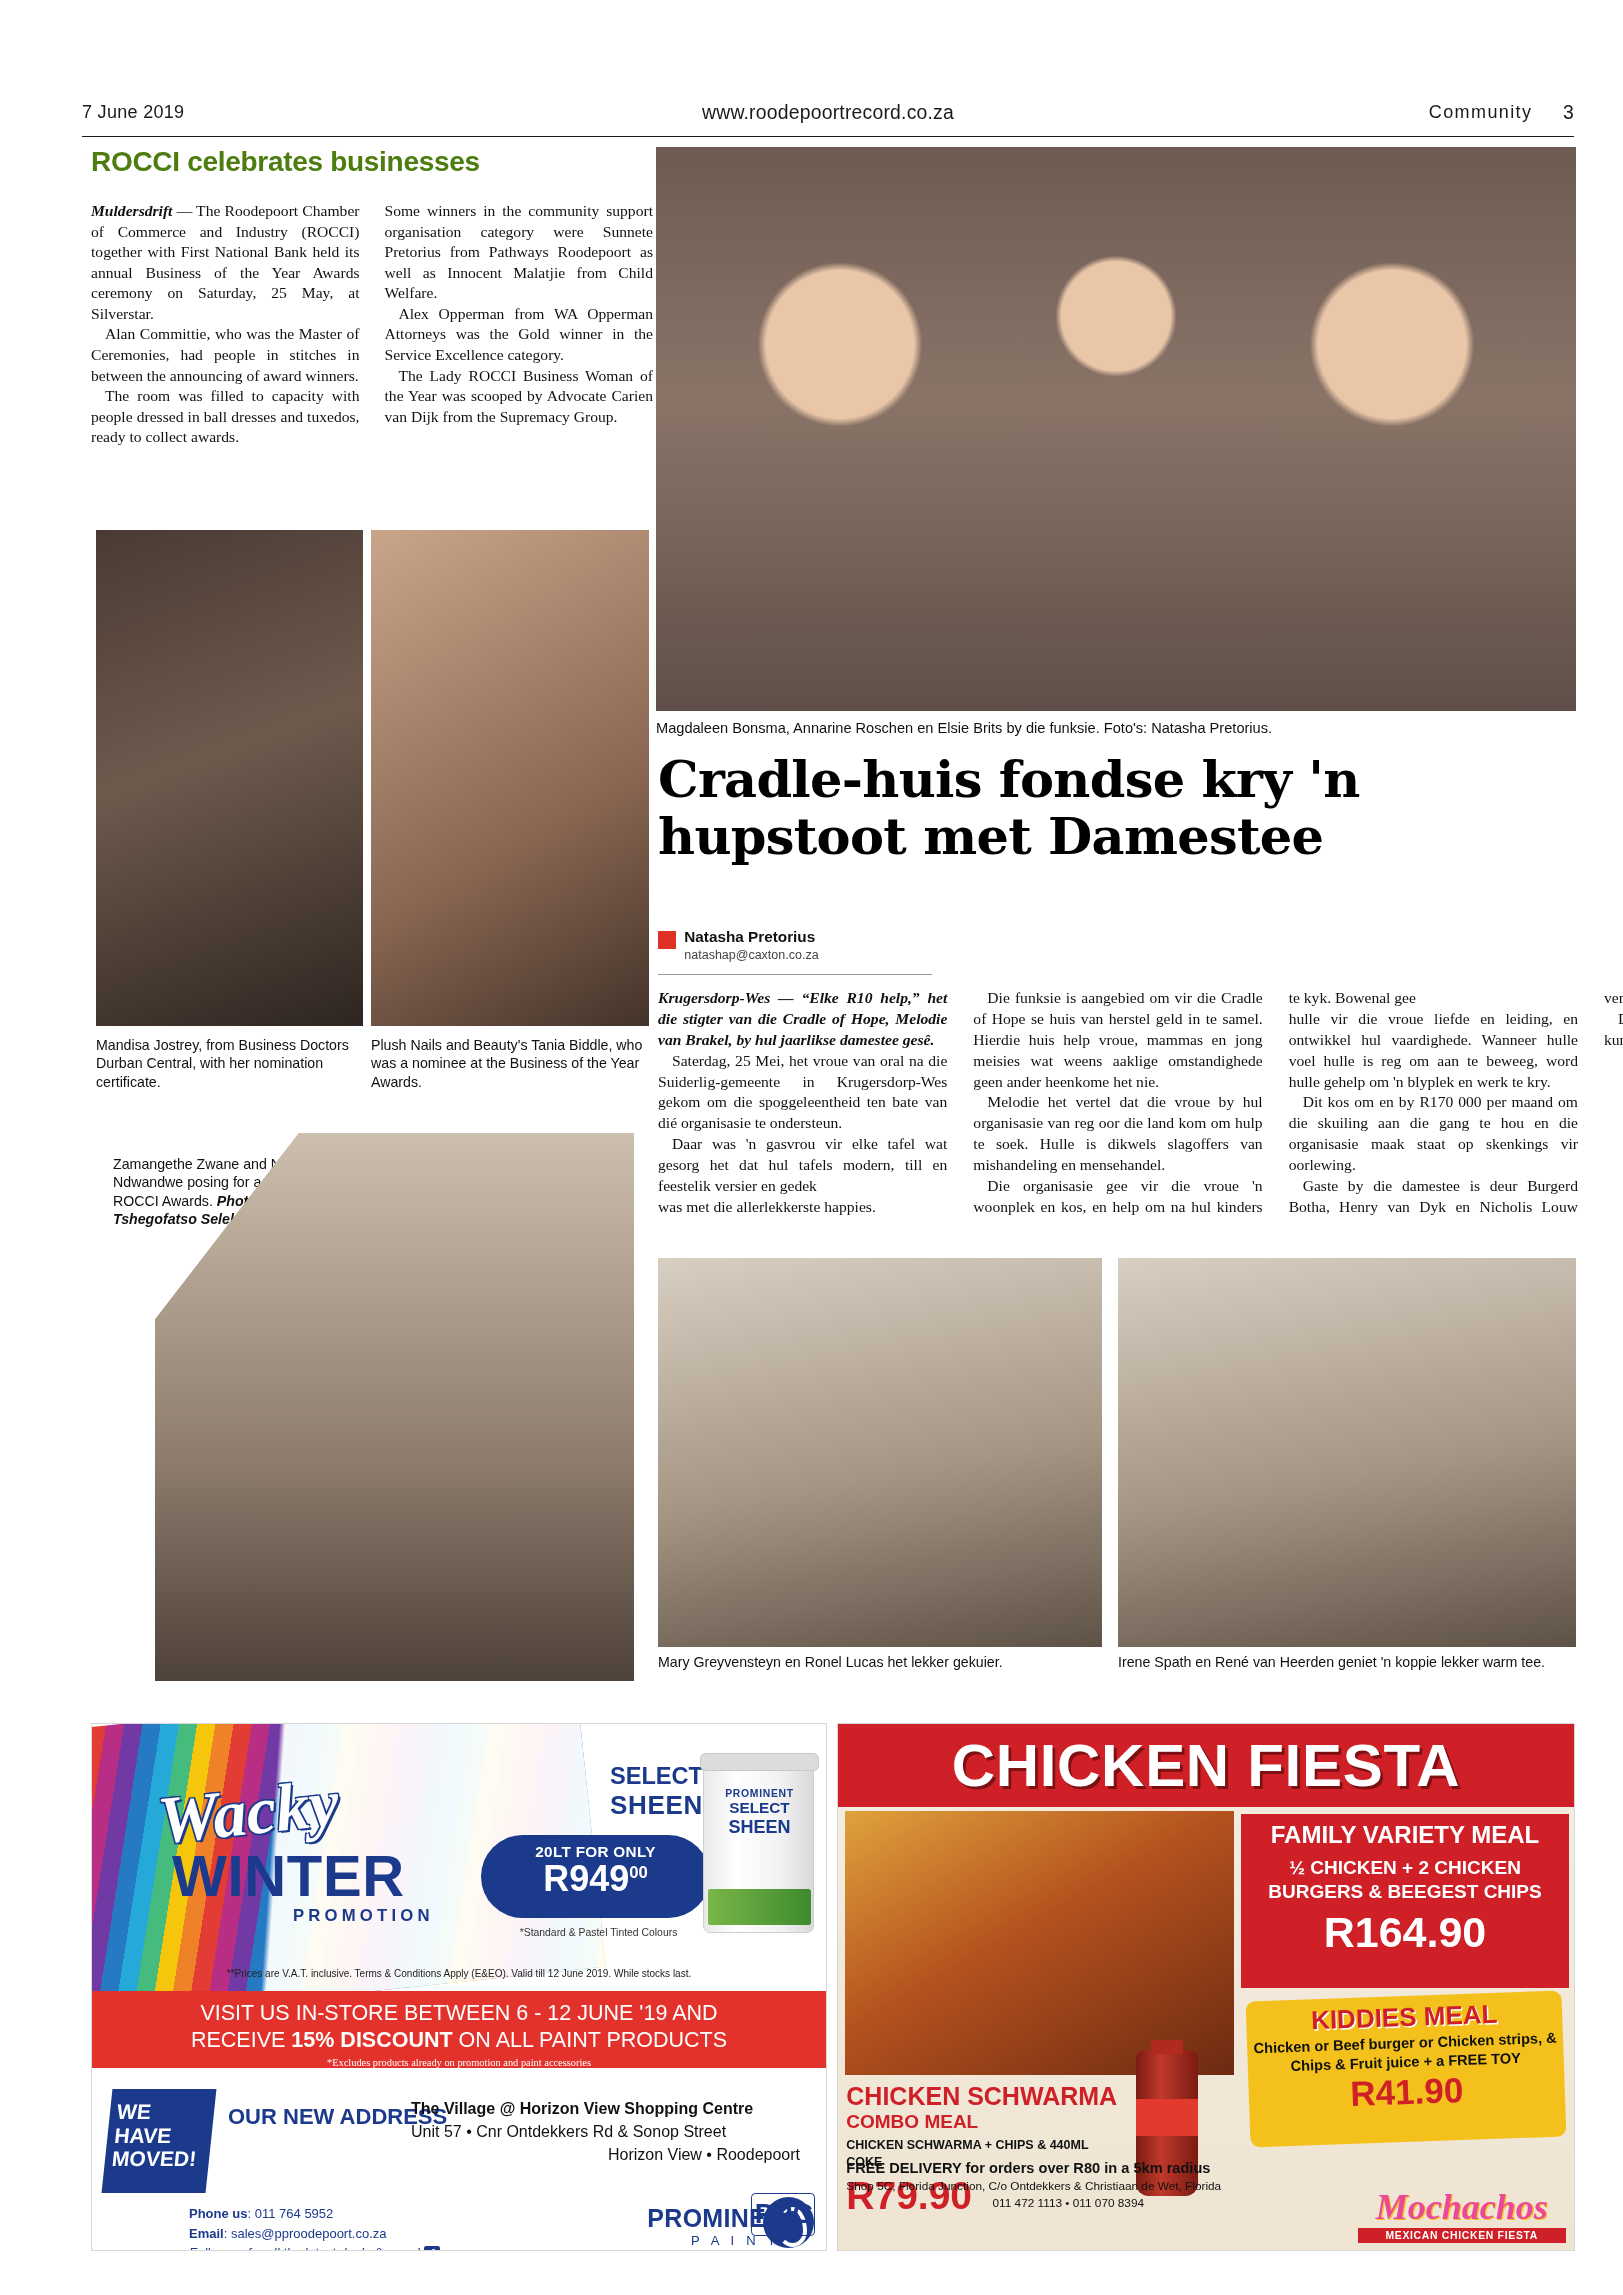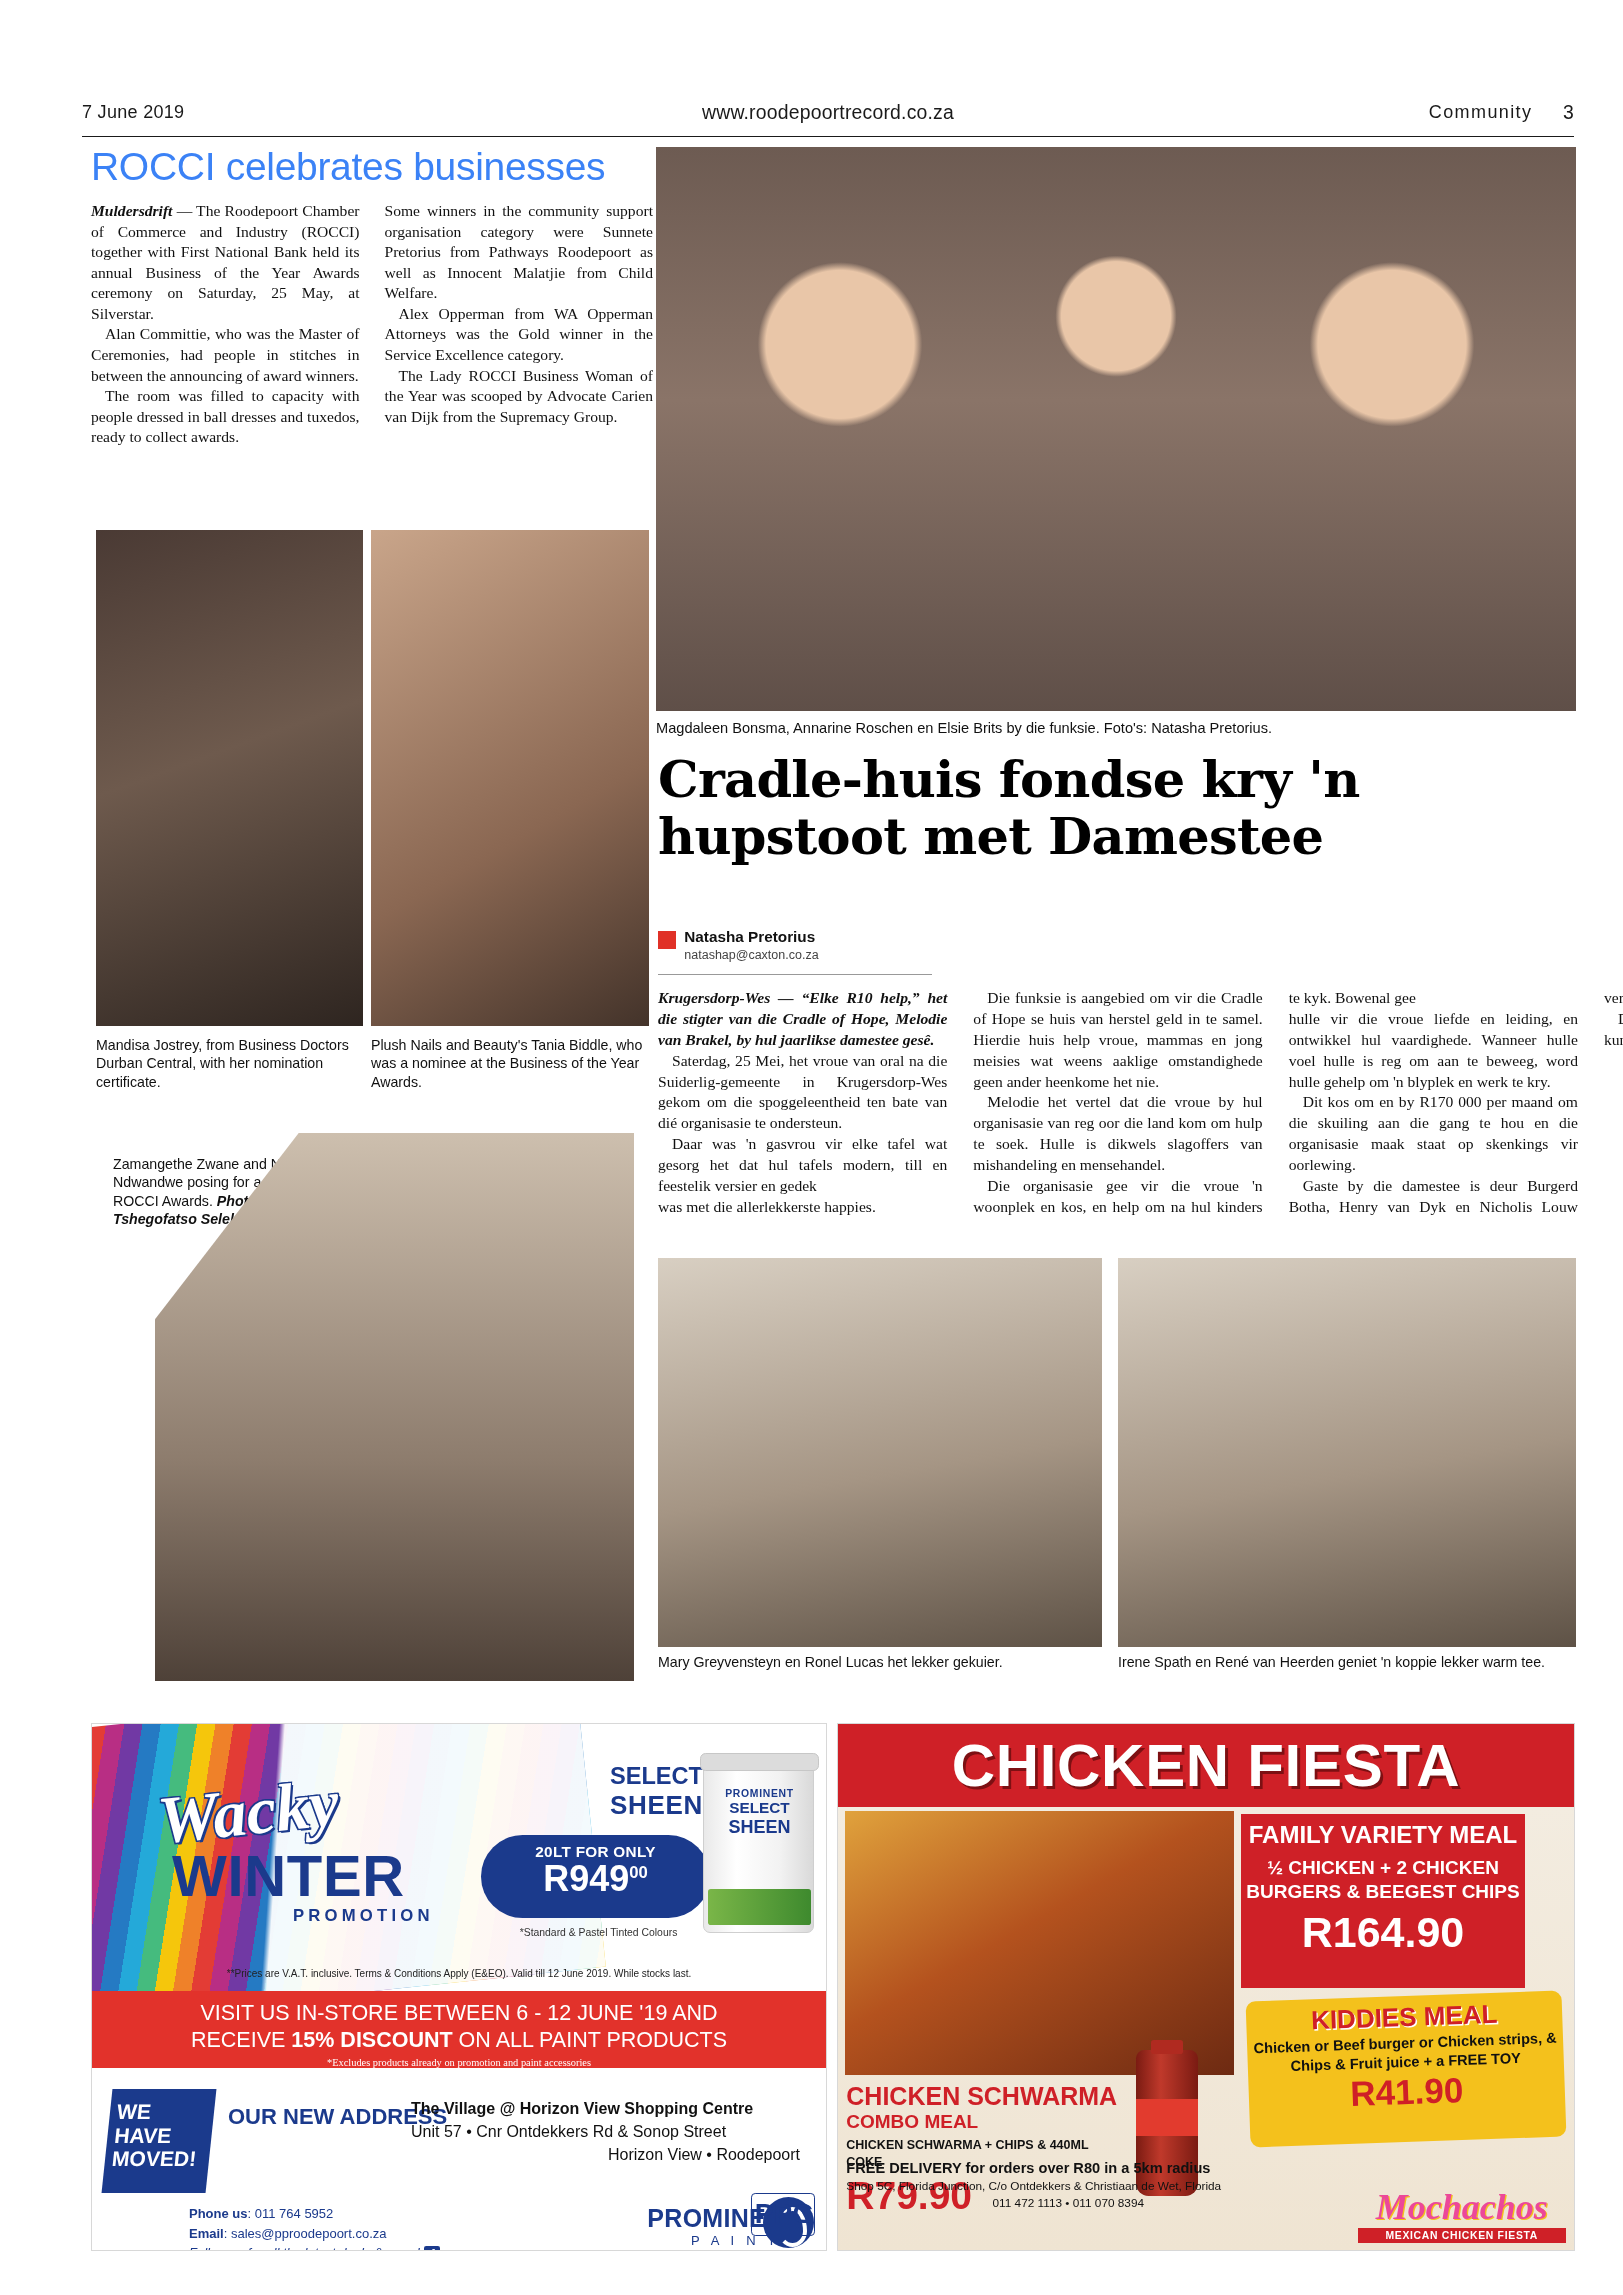--- a/index.html
+++ b/index.html
@@ -39,24 +39,24 @@
   .masthead .section { letter-spacing: 1.4px; }
   .masthead .pageno { font-size: 19.4px; }
   .rule-top {
     position:absolute; left: 66px; top: 100px; width: 1492px; height: 1.4px; background: #1a1a1a;
   }
 
   
   .headline-rocci {
     position:absolute; left: 75px; top: 111px; width: 562px;
     font-family: "Liberation Sans", sans-serif;
-    font-weight: 400;
-    font-size: 39px;
+    font-weight: 700;
+    font-size: 28px;
     line-height: 1.05;
-    color: #3b82f6;
+    color: #4d7c0f;
     letter-spacing: -0.3px;
   }
   .rocci-cols {
     position:absolute; left: 75px; top: 165px; width: 562px; height: 292px;
     column-count: 2; column-gap: 25px;
     font-size: 15.6px; line-height: 1.32; text-align: justify;
     hyphens: auto;
   }
   .rocci-cols p { margin: 0; text-indent: 14px; }
   .rocci-cols p.first { text-indent: 0; }
@@ -223,21 +223,21 @@
     display:flex; align-items:center; justify-content:center;
   }
   .mocha-head .t {
     font-family:"Liberation Sans", sans-serif; font-weight:700; font-size: 60px; color:#fff;
     letter-spacing: 0.7px; text-shadow: 2.8px 2.8px 0 #7d1013;
   }
   .mocha-bg { position:absolute; left:0; top:83px; width:100%; height: 444px;
               background: linear-gradient(180deg,#f3ece0,#efe4d2); }
   .food-photo { position:absolute; left: 7px; top: 87px; width: 389px; height: 264px;
                 background: #8a4b2a; overflow:hidden;}
-  .fam-box { position:absolute; left: 403px; top: 90px; width: 284px; height: 174px;
+  .fam-box { position:absolute; left: 403px; top: 90px; width: 328px; height: 174px;
              background: #cf2027; color:#fff; text-align:center; }
   .fam-box .t1 { font-family:"Liberation Sans", sans-serif; font-weight:700; font-size: 24px; margin-top:7px; }
   .fam-box .t2 { font-family:"Liberation Sans", sans-serif; font-weight:700; font-size: 19px; margin-top:7px; line-height:1.25;}
   .fam-box .price { font-family:"Liberation Sans", sans-serif; font-weight:700; font-size: 43px; margin-top: 4.2px; }
   .kid-box { position:absolute; left: 410px; top: 272px; width: 316px; height: 146px;
              background: #f4c11c; border-radius: 9.7px; text-align:center; color:#111; transform: rotate(-2deg); }
   .kid-box .k1 { font-family:"Liberation Sans", sans-serif; font-weight:700; font-size: 26px; color:#cf2027;
                  margin-top: 5.6px; text-shadow: 1.4px 1.4px 0 #fff; }
   .kid-box .k2 { font-family:"Liberation Sans", sans-serif; font-weight:700; font-size: 14.6px; line-height:1.3; margin-top:1.4px;}
   .kid-box .kprice { font-family:"Liberation Sans", sans-serif; font-weight:700; font-size: 35px; color:#cf2027; }

